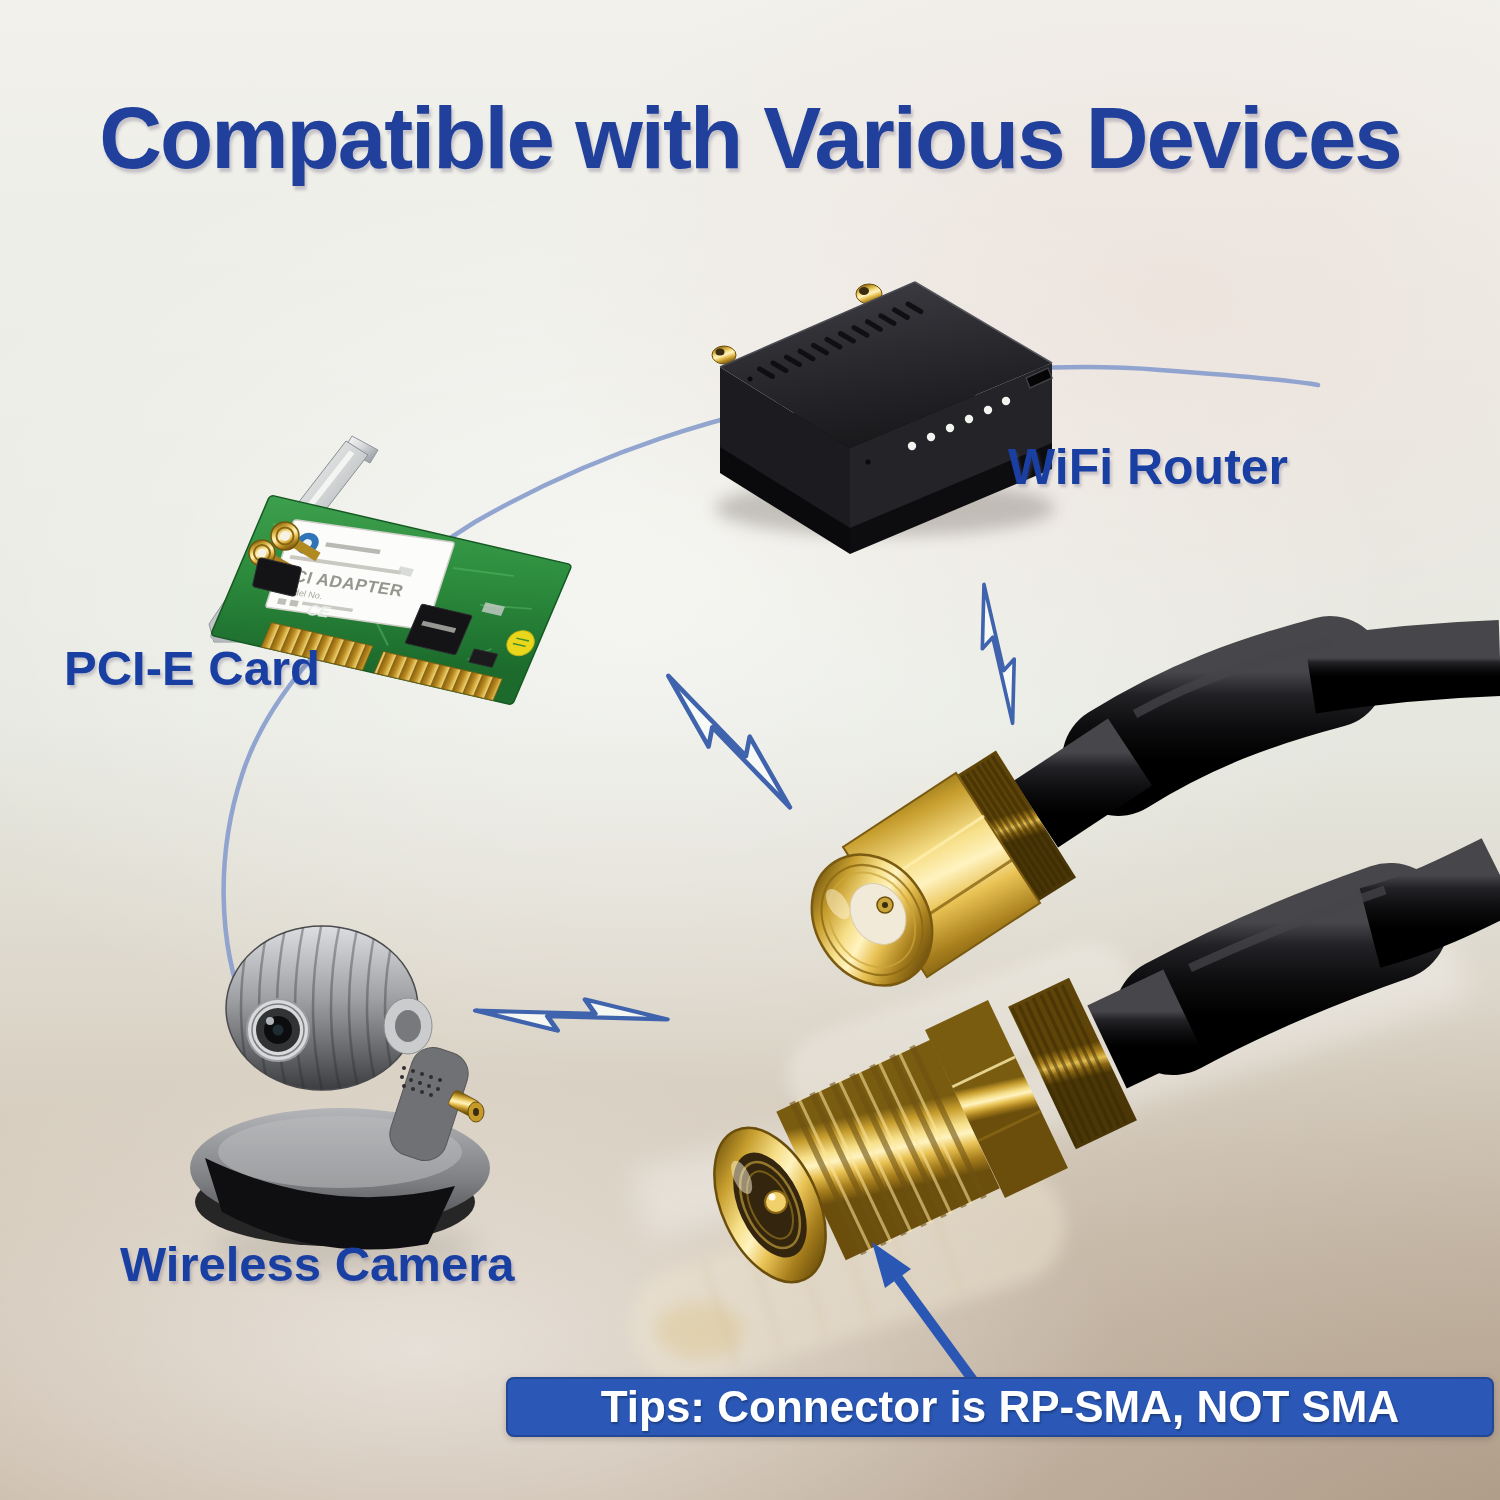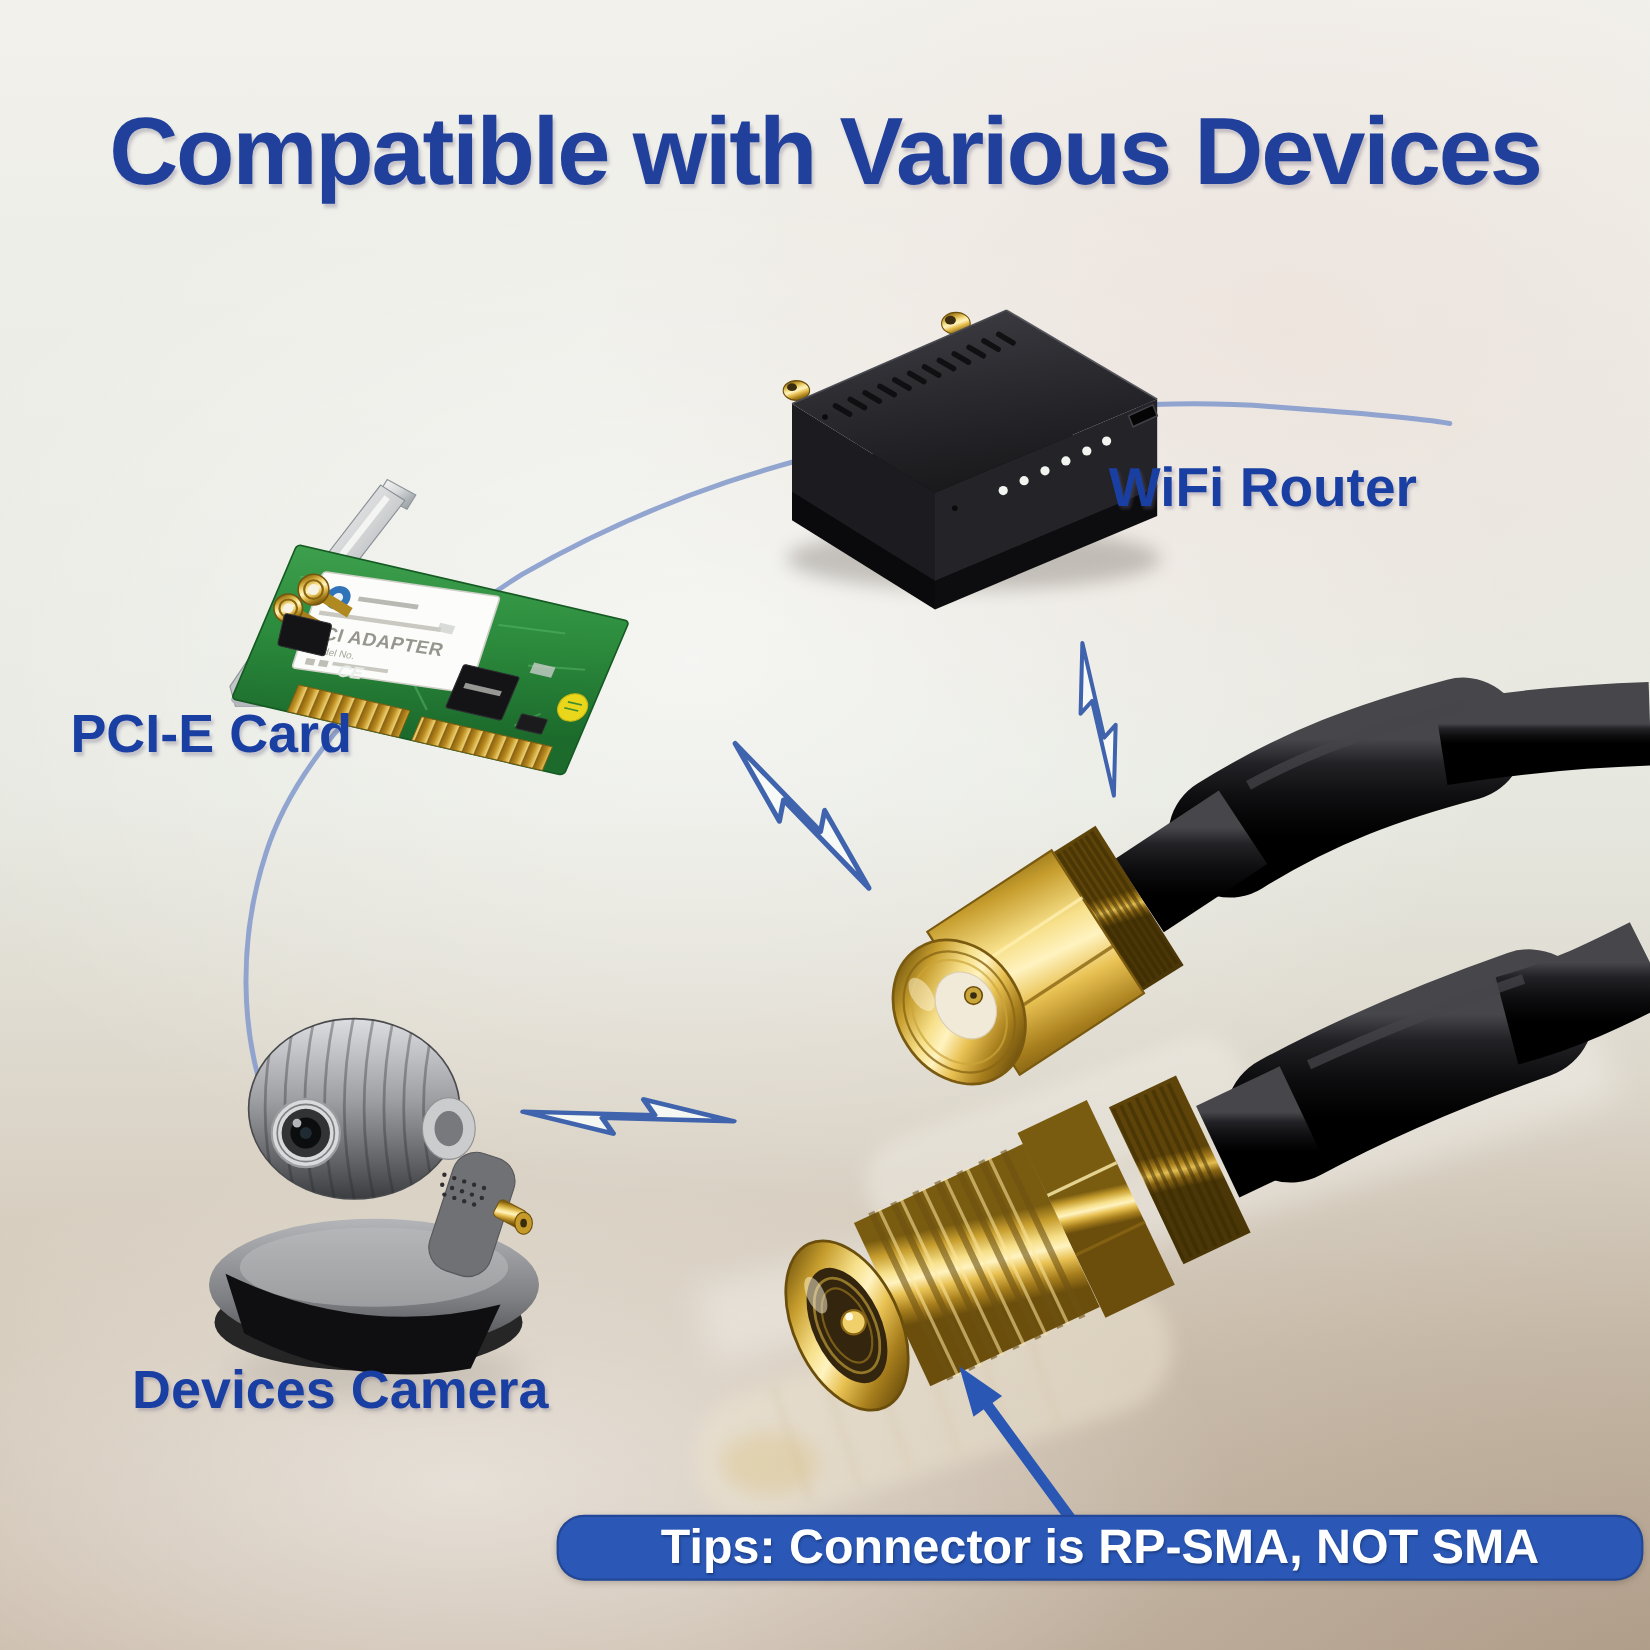--- a/index.html
+++ b/index.html
@@ -16,26 +16,26 @@
   .art{position:absolute;left:0;top:0;}
   .title{
     position:absolute;top:88px;left:0;width:100%;text-align:center;margin:0;
     font-size:87px;font-weight:700;letter-spacing:-2px;color:#20409c;
     text-shadow:2px 4px 3px rgba(95,90,120,0.30);
   }
   .dev-label{
     position:absolute;font-weight:700;color:#1a3fa3;
     text-shadow:2px 3px 3px rgba(105,100,130,0.32);white-space:nowrap;
   }
-  .label-router{left:1008px;top:414px;font-size:50px;}
+  .label-router{left:1008px;top:438px;font-size:50px;}
   .label-pci{left:64px;top:640px;font-size:49px;}
   .label-camera{left:120px;top:1236px;font-size:49px;}
   .tip-box{
     position:absolute;left:506px;top:1377px;width:988px;height:60px;
-    background:#2b58b6;border-radius:25px;
+    background:#2b58b6;border-radius:8px;
     box-shadow:inset 0 0 0 2px rgba(18,40,92,0.35), 0 2px 6px rgba(60,45,30,0.25);
     display:flex;align-items:center;justify-content:center;
   }
   .tip-box span{
     color:#ffffff;font-size:44px;font-weight:700;letter-spacing:0px;
     text-shadow:1px 2px 2px rgba(10,25,60,0.4);white-space:nowrap;
   }
 </style>
 </head>
 <body>
@@ -393,19 +393,19 @@
       <polygon points="872,1242 911,1269 885,1288" fill="#2b57b4"></polygon>
     </g>
   </svg>
 
   <h1 class="title">Compatible with Various Devices</h1>
 
   <div class="dev-label label-router">WiFi Router</div>
 
   <div class="dev-label label-pci">PCI-E Card</div>
 
-  <div class="dev-label label-camera">Devices Camera</div>
+  <div class="dev-label label-camera">Wireless Camera</div>
 
   <div class="tip-box">
     <span>Tips: Connector is RP-SMA, NOT SMA</span>
   </div>
 
 </div>
 
 </body></html>

